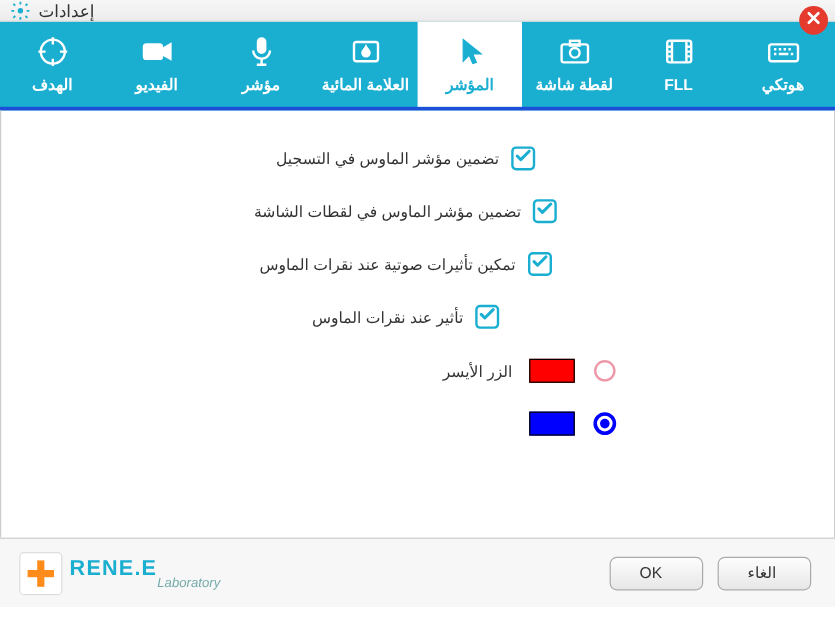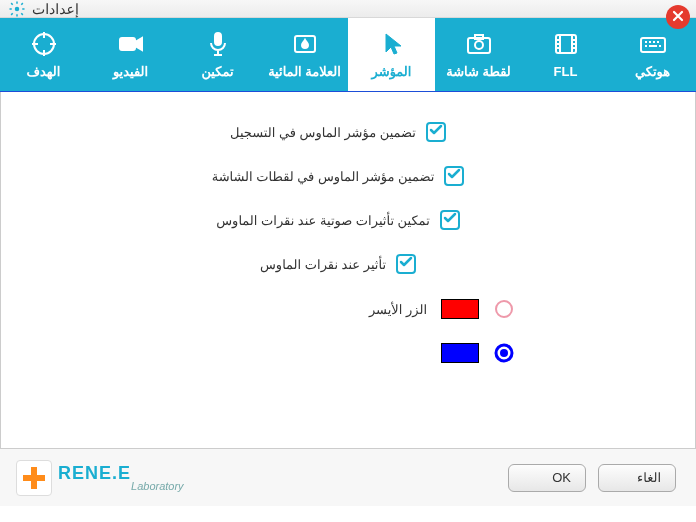--- a/index.html
+++ b/index.html
@@ -13,21 +13,21 @@
   .titlebar .gear { width: 18px; height: 18px; margin-right: 6px; }
   .titlebar .title { font-size: 14px; color: #333; }
   .close-btn {
     position: absolute; right: 6px; top: 5px; width: 24px; height: 24px;
     background: #e53a2e; border-radius: 50%; display: flex; align-items: center;
     justify-content: center; cursor: pointer;
   }
   .close-btn svg { width: 12px; height: 12px; }
 
   .tabbar {
-    height: 74px; background: #1aaed1; display: flex; border-bottom: 1px solid #1d4ed8;
+    height: 74px; background: #1aaed1; display: flex; border-bottom: 3px solid #1d4ed8;
   }
   .tab {
     flex: 1; display: flex; flex-direction: column; align-items: center;
     justify-content: center; color: #fff; cursor: pointer; gap: 6px;
     font-size: 13px; font-weight: bold;
   }
   .tab.active { background: #fff; color: #1aaed1; }
   .tab .icon { width: 28px; height: 28px; display: flex; align-items: center; justify-content: center; }
   .tab svg { stroke: currentColor; fill: none; }
 
@@ -75,22 +75,22 @@
   .logo-plus::before { left: 8px; top: 0; width: 6px; height: 22px; }
   .logo-plus::after { top: 8px; left: 0; width: 22px; height: 6px; }
   .logo-text { display: flex; flex-direction: row; line-height: 1; }
   .logo-main { font-size: 18px; font-weight: bold; color: #1aaed1; letter-spacing: 1px; }
   .logo-sub { font-size: 11px; color: #7aa; font-style: italic; margin-top: 17px; }
 
   .btn-row { position: absolute; right: 20px; display: flex; gap: 12px; }
   .btn {
     min-width: 78px; height: 28px; border: 1px solid #aaa; border-radius: 6px;
     background: linear-gradient(#fdfdfd,#e7e7e7); font-size: 13px; color: #333;
-    display: flex; align-items: center; justify-content: flex-end; cursor: pointer;
-    padding: 0 14px;
+    display: flex; align-items: center; justify-content: flex-start; cursor: pointer;
+    padding: 0 24px;
   }
 </style>
 </head>
 <body>
 
 <div class="titlebar">
   <span class="gear">
     <svg viewBox="0 0 24 24">
         <circle cx="12" cy="12" r="3" fill="#1aaed1"></circle>
         <path d="M12 2v3M12 19v3M4.2 4.2l2.1 2.1M17.7 17.7l2.1 2.1M2 12h3M19 12h3M4.2 19.8l2.1-2.1M17.7 6.3l2.1-2.1" stroke="#1aaed1" stroke-width="2"></path>
@@ -125,21 +125,21 @@
     </span>
     <span>الفيديو</span>
   </div>
   <div class="tab">
     <span class="icon">
       <svg viewBox="0 0 28 28" stroke-width="2">
           <rect x="11" y="3" width="6" height="12" rx="3" fill="currentColor"></rect>
           <path d="M7 13a7 7 0 0014 0M14 20v5M10 25h8"></path>
         </svg>
     </span>
-    <span>تمكين</span>
+    <span>مؤشر</span>
   </div>
   <div class="tab">
     <span class="icon">
       <svg viewBox="0 0 28 28" stroke-width="2">
           <rect x="4" y="6" width="20" height="16" rx="2"></rect>
           <path d="M14 10c-1 2-3 3-3 5a3 3 0 006 0c0-2-2-3-3-5z" fill="currentColor"></path>
         </svg>
     </span>
     <span>العلامة المائية</span>
   </div>

